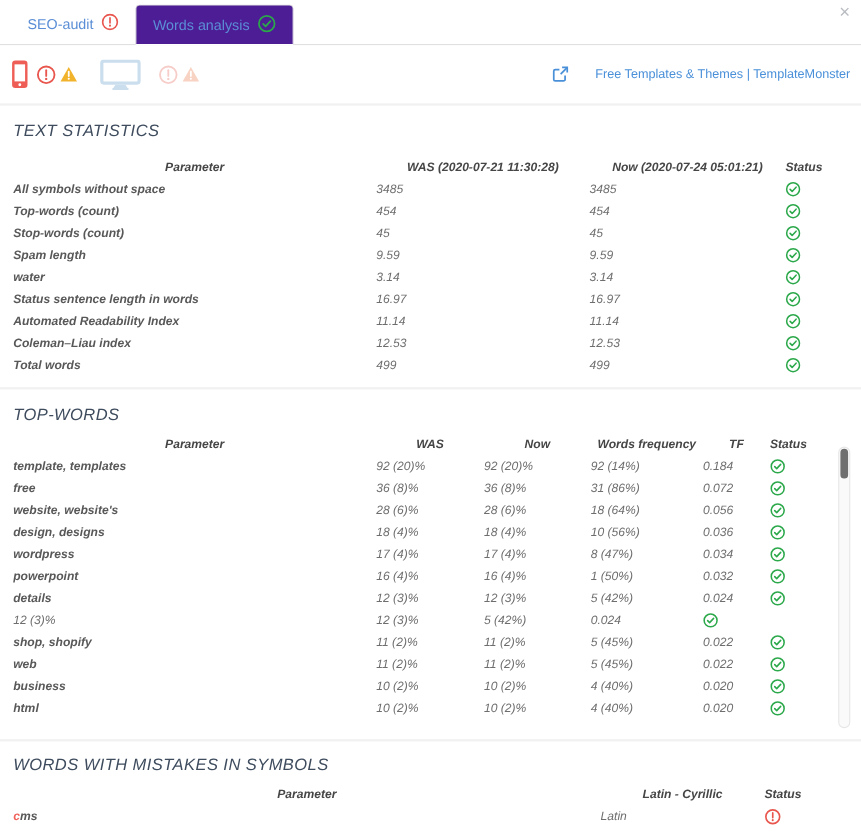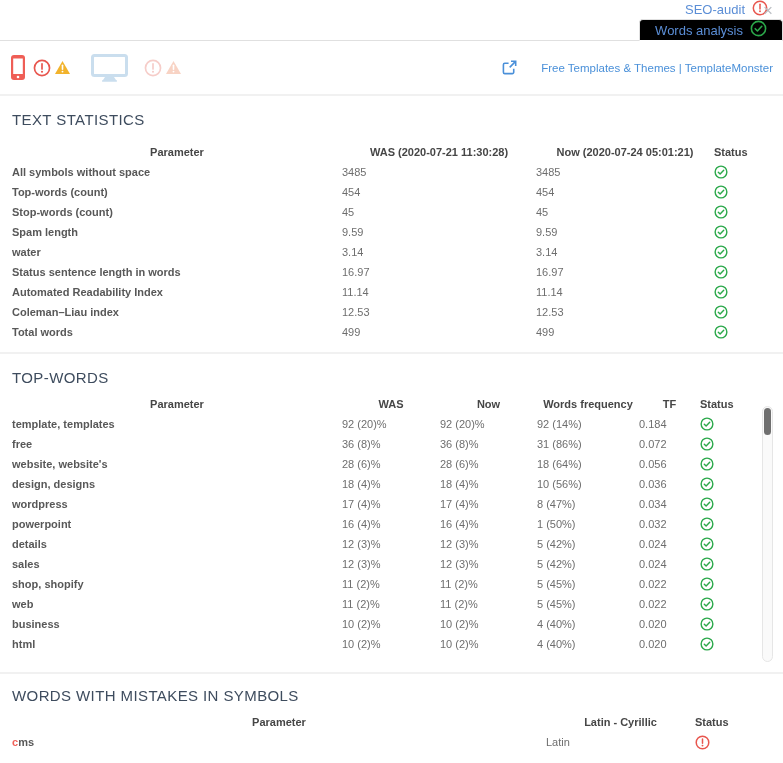--- a/index.html
+++ b/index.html
@@ -2,37 +2,37 @@
 <html><head>
 <meta charset="utf-8">
 <style>
   * { margin:0; padding:0; box-sizing:border-box; }
   html,body { width:783px; height:763px; background:#fff; overflow:hidden;
               font-family:"Liberation Sans", sans-serif; }
   .page { position:relative; width:783px; height:763px; background:#fff; }
 
   
   .tabbar { position:relative; height:41px; border-bottom:1px solid #e0e0e0;
-            display:flex; align-items:flex-end; padding-left:10px;flex-direction:column; }
+            display:flex; align-items:flex-end; padding-left:10px; }
   .tab { display:flex; align-items:center; gap:7px; height:37px; padding:0 15px;
          font-size:13px; color:#5b8ed6; cursor:pointer; white-space:nowrap; }
-  .tab.active { background:#000000; border:1px solid #e0e0e0; border-bottom:1px solid #fff;
+  .tab.active { background:#4c1d95; border:1px solid #e0e0e0; border-bottom:1px solid #fff;
                 border-radius:4px 4px 0 0; margin-bottom:-1px; }
   .close-btn { position:absolute; top:2px; right:10px; font-size:17px; color:#b9bdc2;
                cursor:pointer; line-height:1; }
 
   
   .toolbar { position:relative; height:55px; display:flex; align-items:center;
              padding:0 10px; border-bottom:2px solid #f1f1f1; }
   .toolbar .ic { display:inline-flex; align-items:center; }
   .tm-link { position:absolute; right:10px; display:flex; align-items:center; gap:24px;
              color:#4a90d9; font-size:11.5px; text-decoration:none; cursor:pointer; }
 
   
-  .section { padding:12px 12px; }
+  .section { padding:12px 12px;font-style:italic; }
   .sec-title { font-size:15px; color:#3e4c5e; letter-spacing:.4px; line-height:20px; }
   .divider { border-bottom:2px solid #f1f1f1; }
 
   .grid-row { display:grid; align-items:center; height:20px; font-size:11px; }
   .hdr { font-weight:bold; color:#464646;text-align:center; }
   .cell-param { font-weight:bold; color:#585858; padding-right:8px; overflow:hidden;
                 white-space:nowrap; }
   .cell-val { color:#6e6e6e; }
   .cell-status { text-align:left; }
 
@@ -418,21 +418,20 @@
               <svg class="ic-ok" width="14" height="14" viewBox="0 0 16 16">
                 <circle cx="8" cy="8" r="6.7" fill="none" stroke="#2ba84a" stroke-width="1.6"></circle>
                 <path d="M4.9 8.2l2.1 2.1 4.1-4.4" fill="none" stroke="#2ba84a" stroke-width="1.6" stroke-linecap="round" stroke-linejoin="round"></path>
               </svg>
 
             </span>
           </div>
         </div>
 
         <div class="grid-row tw-grid">
-          <div class="cell-param">sales</div>
           <div class="cell-val">12 (3)%</div>
           <div class="cell-val">12 (3)%</div>
           <div class="cell-val">5 (42%)</div>
           <div class="cell-val">0.024</div>
           <div class="cell-status">
             <span class="status-icon" data-status-value="ok">
               <svg class="ic-ok" width="14" height="14" viewBox="0 0 16 16">
                 <circle cx="8" cy="8" r="6.7" fill="none" stroke="#2ba84a" stroke-width="1.6"></circle>
                 <path d="M4.9 8.2l2.1 2.1 4.1-4.4" fill="none" stroke="#2ba84a" stroke-width="1.6" stroke-linecap="round" stroke-linejoin="round"></path>
               </svg>

